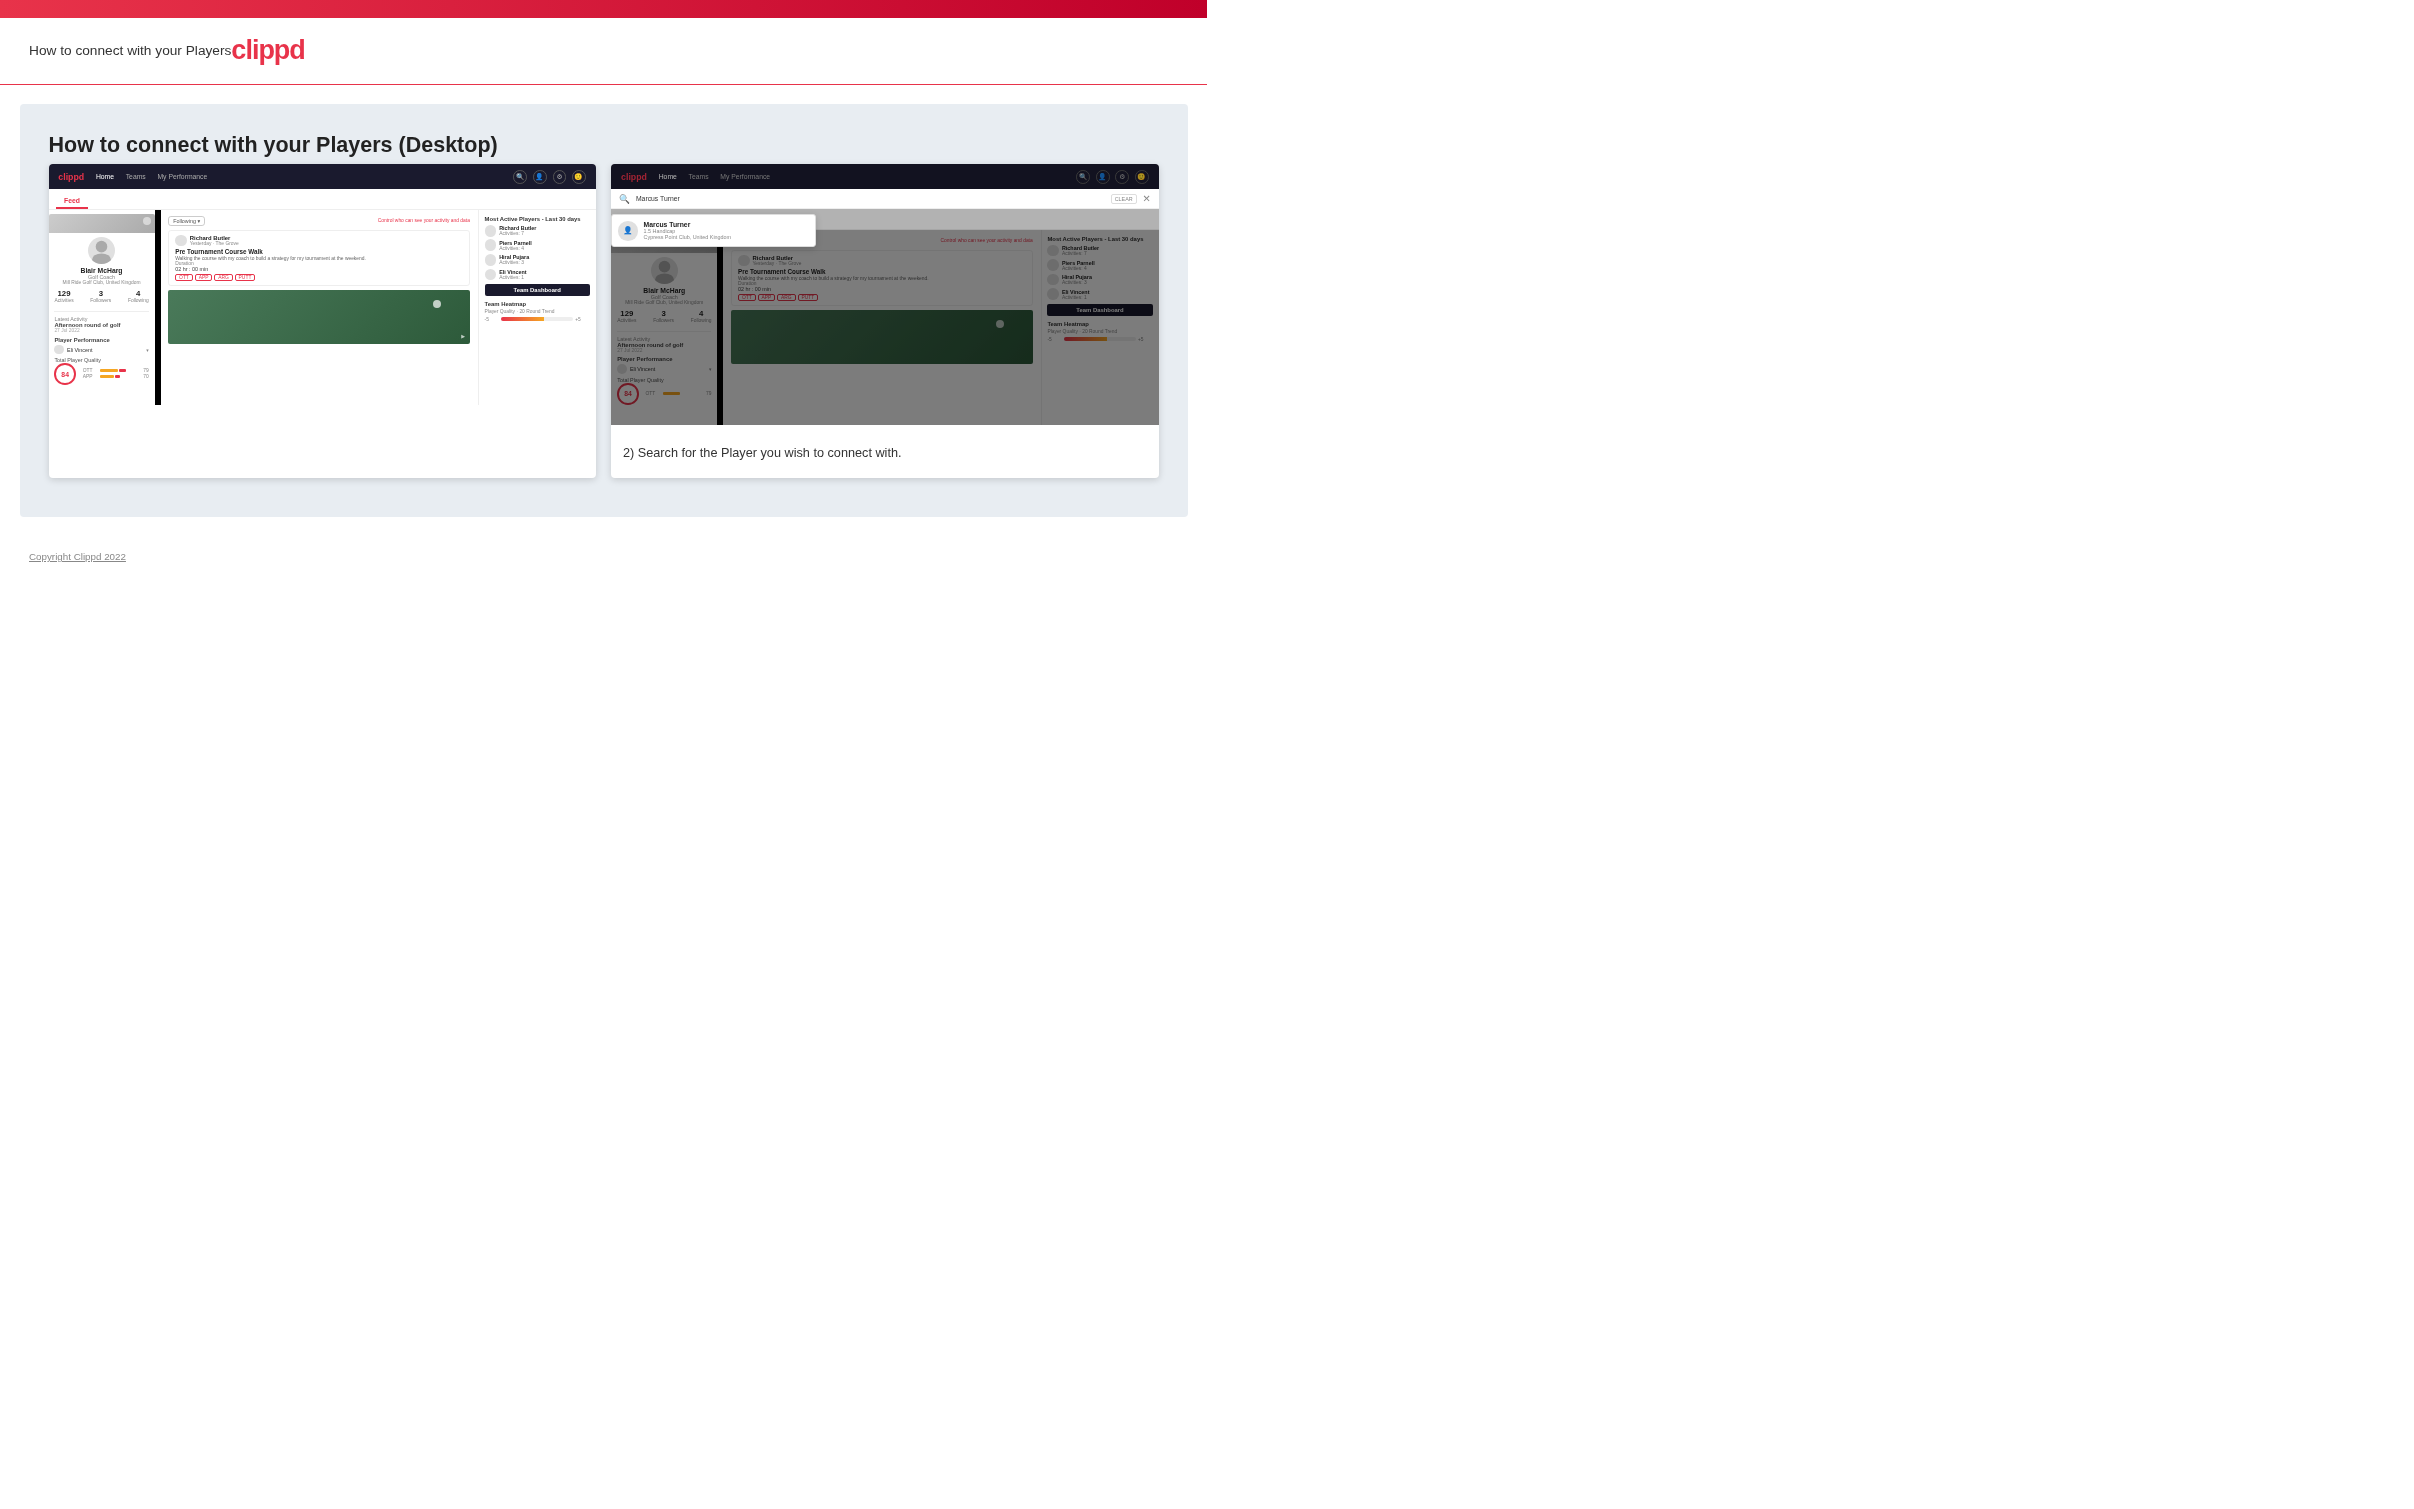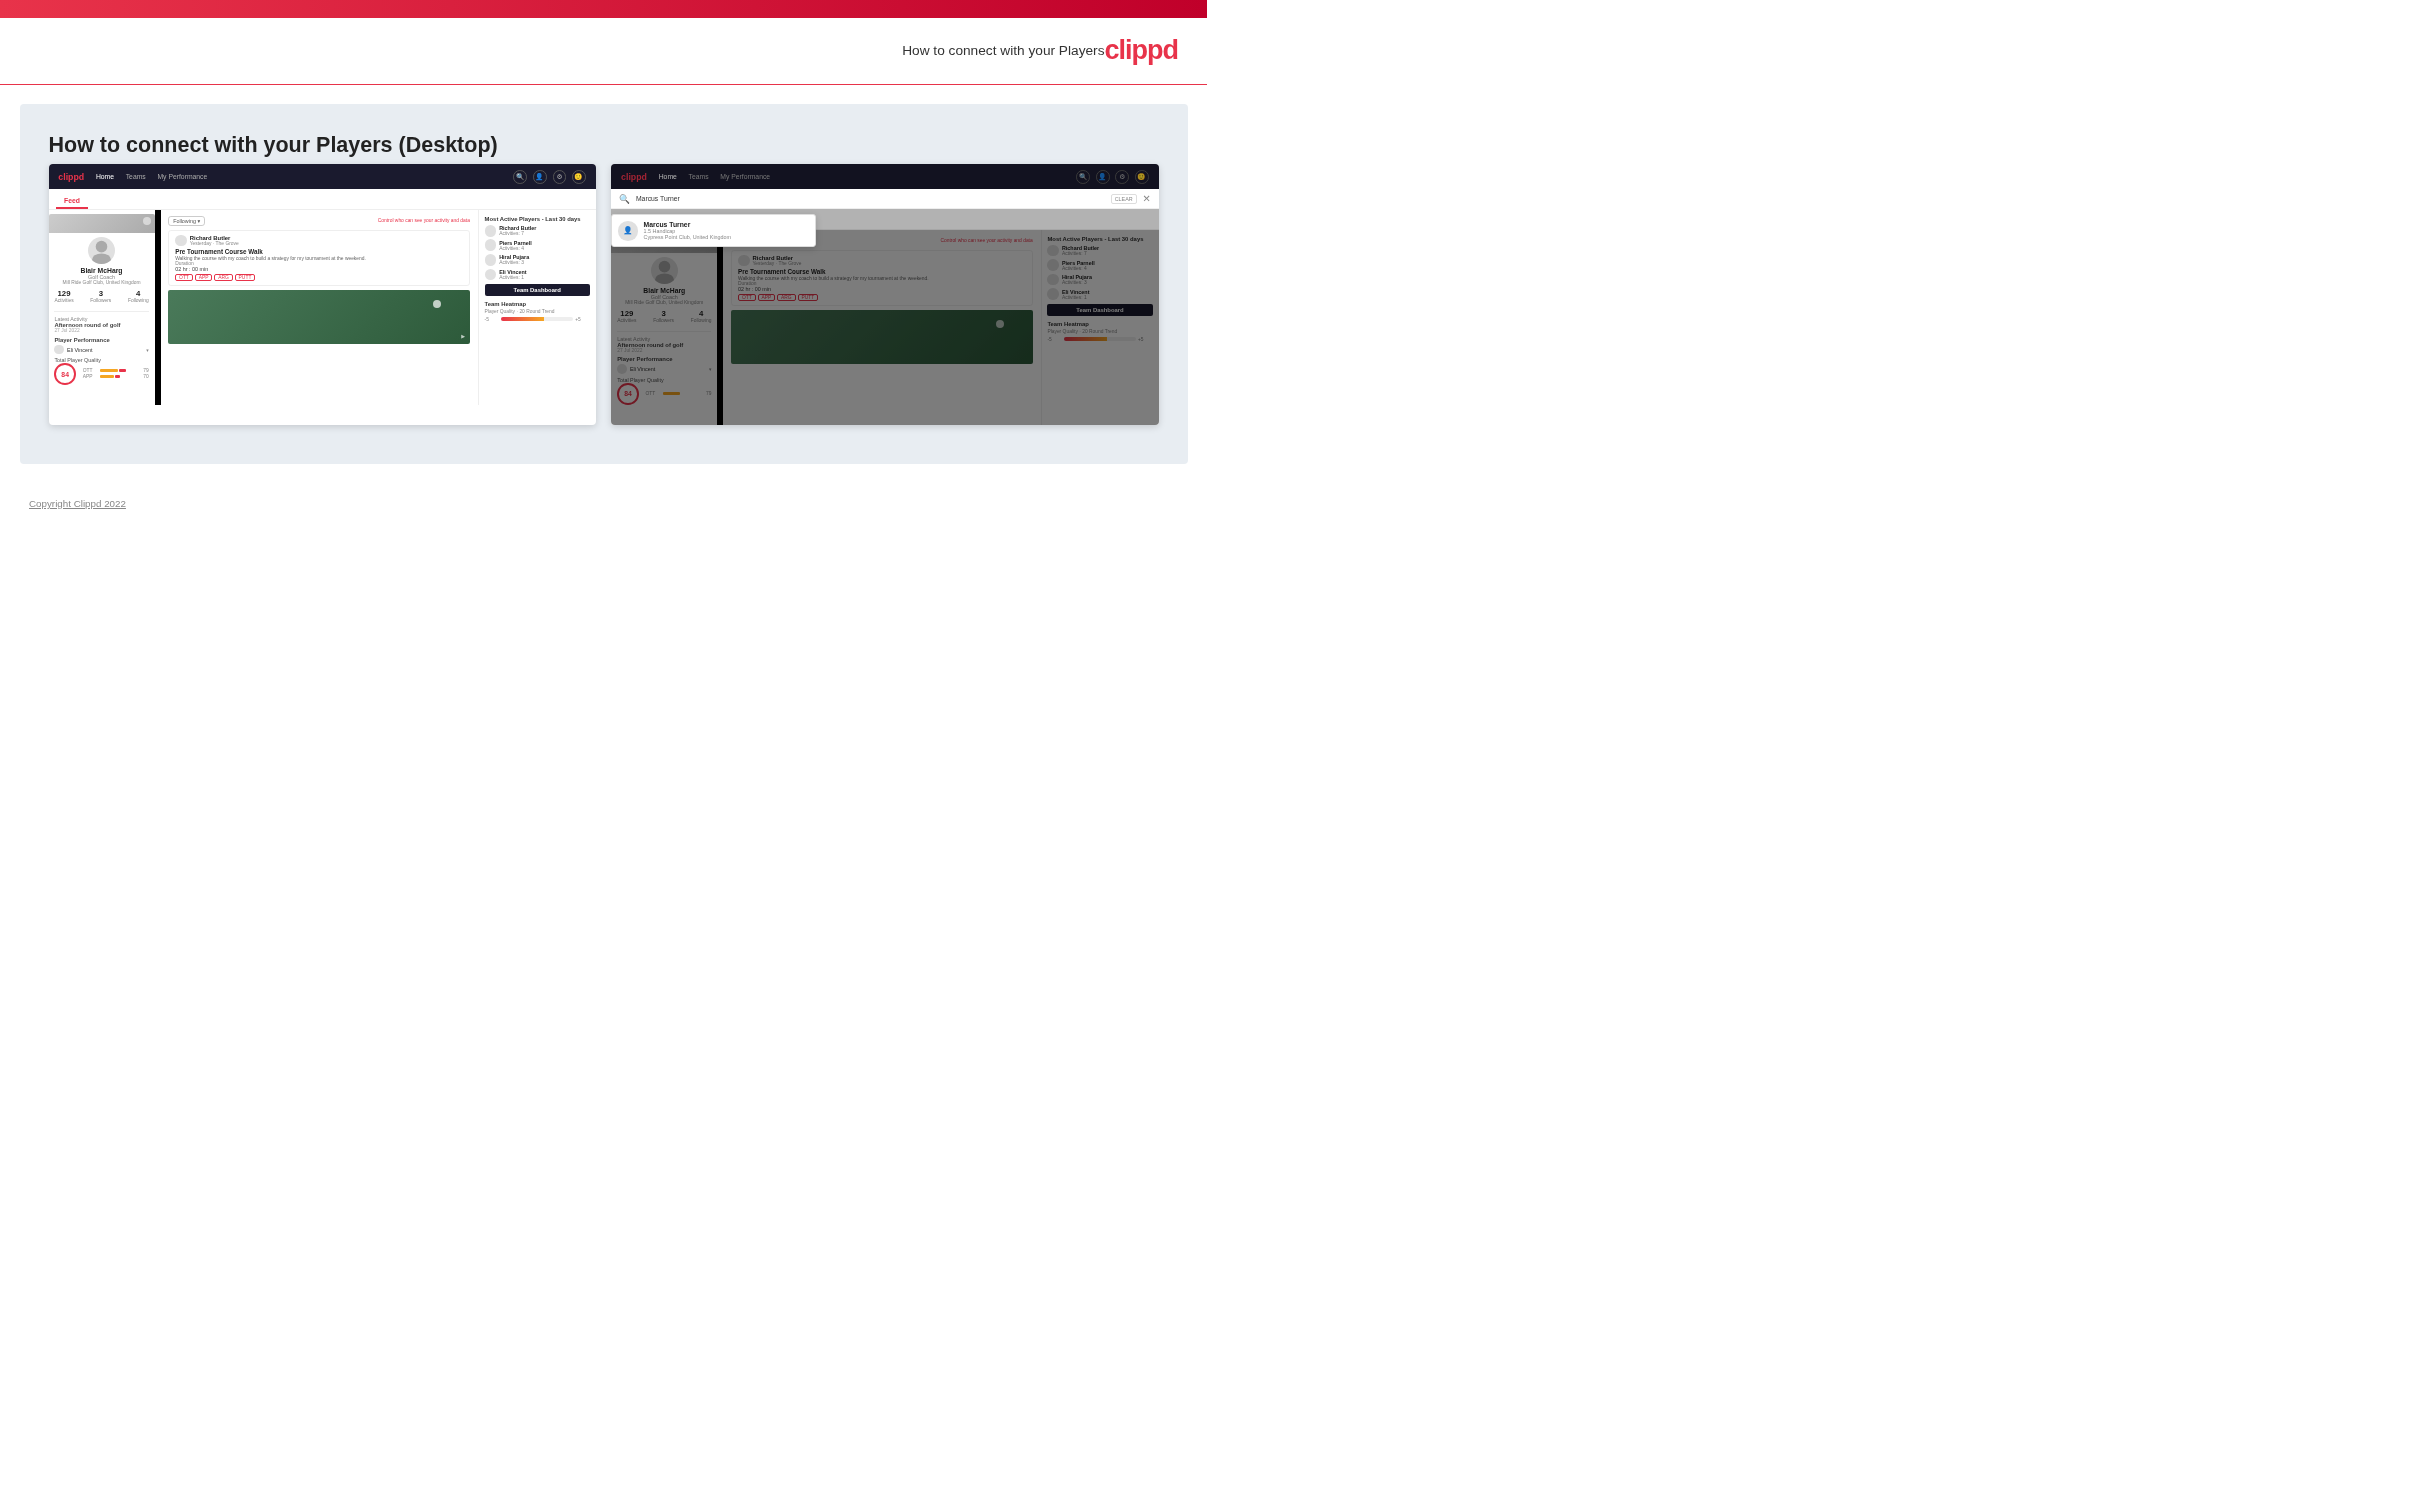--- a/index.html
+++ b/index.html
@@ -14,21 +14,21 @@
     
     .top-bar {
       background: linear-gradient(to right, #e8334a, #c0002a);
       height: 17.6px;
     }
 
     
     .header {
       display: flex;
       align-items: center;
-      justify-content: flex-end;
+      justify-content: flex-start;
       padding: 17.6px 29px;
       border-bottom: 1.5px solid #e8334a;
     }
     .header-title {
       font-size: 13.7px;
       color: #333;
     }
     .logo {
       font-size: 27px;
       font-weight: 900;
@@ -930,20 +930,21 @@
               <div class="mini-heatmap-track">
                 <div class="mini-heatmap-fill" style="width:60%;"></div>
               </div>
               <span class="mini-heatmap-label">+5</span>
             </div>
           </div>
 
         </div>
       </div>
 
+      <div class="caption-text">2) Search for the Player you wish to connect with.</div>
     </div>
 
   </div>
 </div>
 
 <div class="footer">
   <span>Copyright Clippd 2022</span>
 </div>
 
 

